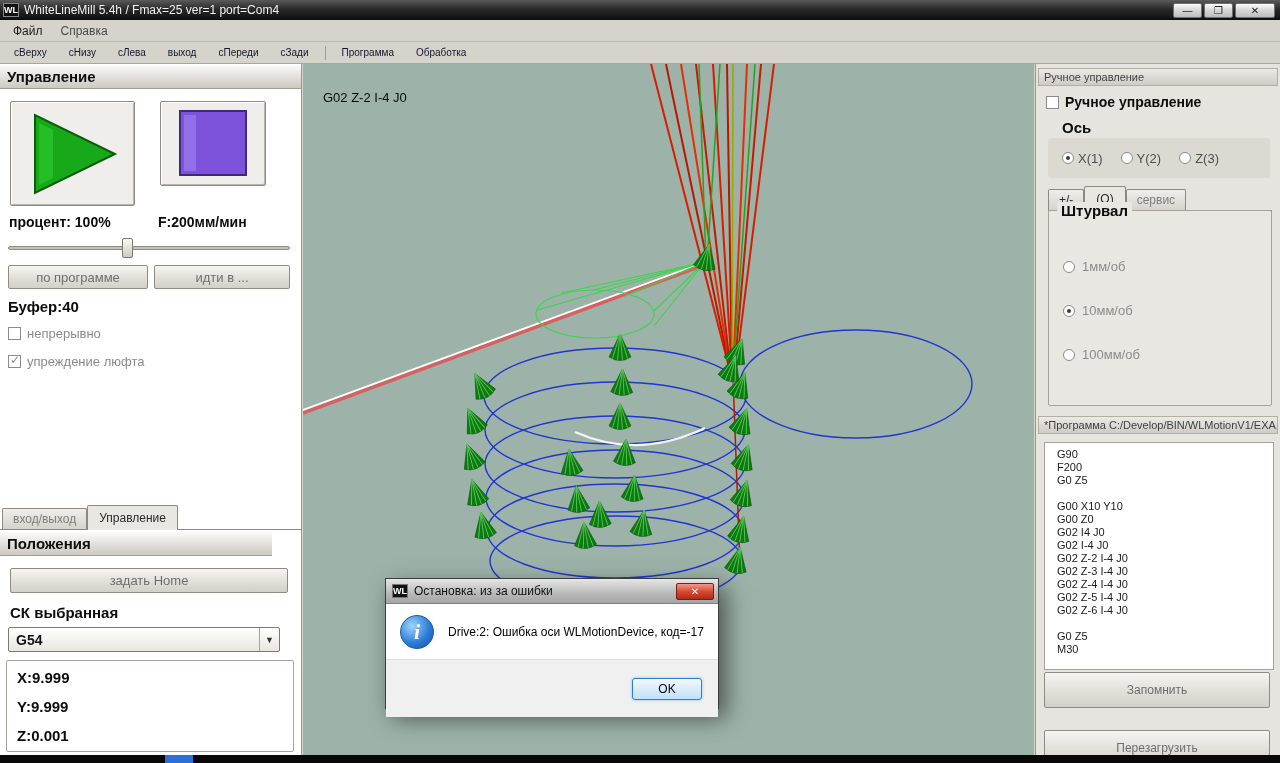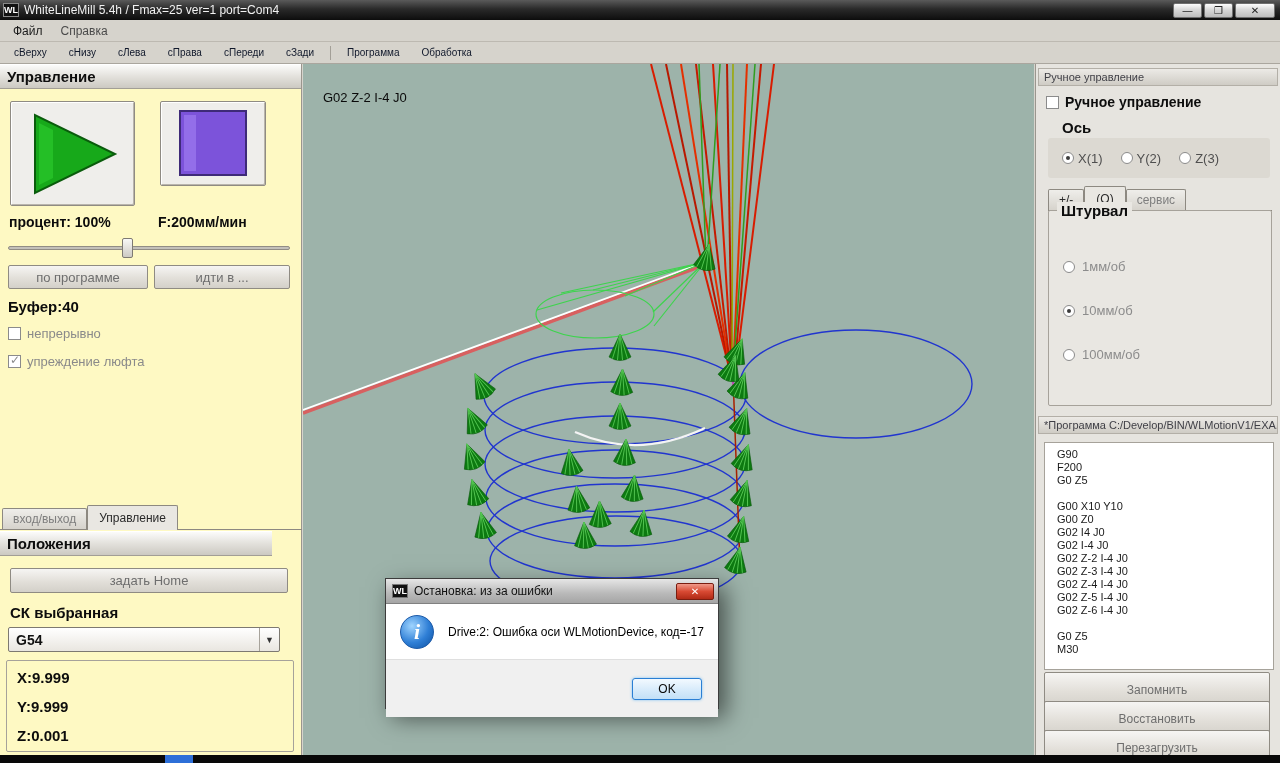--- a/index.html
+++ b/index.html
@@ -41,21 +41,21 @@
     display:inline-block; position:relative; flex:none; }
   .radio.sel::after { content:""; position:absolute; left:3px; top:3px; width:4px; height:4px;
     border-radius:50%; background:#3c3c3c; }
   .tabrow { display:flex; align-items:flex-end; border-bottom:1px solid #8d8981; }
   .tab { border:1px solid #8d8981; border-bottom:none; border-radius:2px 2px 0 0; font-size:12px;
     color:#2a2a2a; padding:3px 10px; background:linear-gradient(#efeeea,#d6d3cc); margin-top:3px; cursor:pointer; }
   .tab.active { background:#e9e7e2; padding:5px 11px; margin-top:0; position:relative; top:1px; }
   .tab.dim { color:#7e7e7e; }
 
   
-  .left-panel { position:absolute; left:0; top:64px; width:302px; height:691px; background:#fef9c3;
+  .left-panel { position:absolute; left:0; top:64px; width:302px; height:691px; background:#ffffff;
     border-right:1px solid #9a968e; }
   .bigbtn { position:absolute; background:#efeeeb; border:1px solid #8f8b83; border-radius:2px;
     box-shadow:inset 1px 1px 0 #fff, inset -1px -1px 0 #b9b5ad; display:flex; align-items:center;
     justify-content:center; cursor:pointer; }
   .lbl-bold { font-weight:bold; font-size:14px; color:#0c0c0c; position:absolute; }
   .slider-track { position:absolute; height:4px; background:#c3c0b9; border:1px solid #918d85;
     border-radius:2px; }
   .slider-thumb { position:absolute; width:11px; height:20px; background:linear-gradient(#f8f8f7,#cdcac3);
     border:1px solid #7e7a72; border-radius:2px; cursor:pointer; }
   .chk-row { position:absolute; display:flex; align-items:center; gap:6px; font-size:13px; color:#8a8a8a; }
@@ -129,21 +129,21 @@
 
   <div class="menubar">
     <div class="menu-item">Файл</div>
     <div class="menu-item dim">Справка</div>
   </div>
 
   <div class="toolbar">
     <div class="tool-item">сВерху</div>
     <div class="tool-item">сНизу</div>
     <div class="tool-item">сЛева</div>
-    <div class="tool-item">сПрава</div>
+    <div class="tool-item">выход</div>
     <div class="tool-item">сПереди</div>
     <div class="tool-item">сЗади</div>
     <div class="tool-sep"></div>
     <div class="tool-item">Программа</div>
     <div class="tool-item">Обработка</div>
   </div>
 
   <div class="left-panel">
     <div class="panel-header">Управление</div>
 
@@ -352,21 +352,20 @@
 G02 Z-2 I-4 J0
 G02 Z-3 I-4 J0
 G02 Z-4 I-4 J0
 G02 Z-5 I-4 J0
 G02 Z-6 I-4 J0
 
 G0 Z5
 M30</div>
 
     <div class="btn rp-btn" style="top:608px;">Запомнить</div>
-    <div class="btn rp-btn" style="top:637px;">Восстановить</div>
     <div class="btn rp-btn" style="top:666px;">Перезагрузить</div>
   </div>
 
   <div class="dialog">
     <div class="dlg-title">
       <div class="dlg-icon">WL</div>
       <div class="dlg-title-text">Остановка: из за ошибки</div>
       <div class="dlg-close">✕</div>
     </div>
     <div class="dlg-body">

